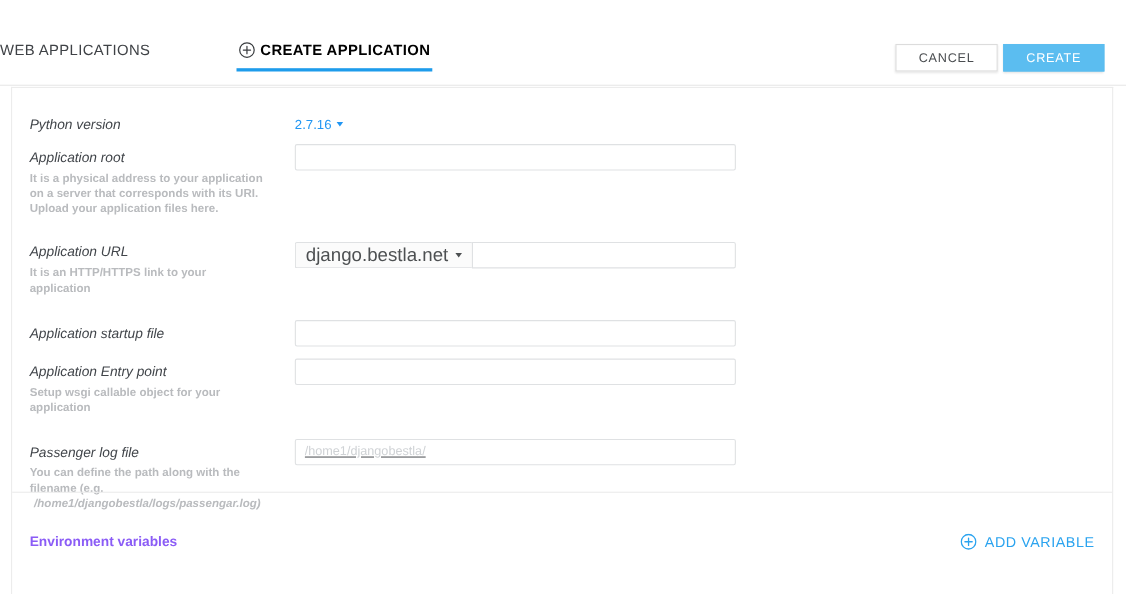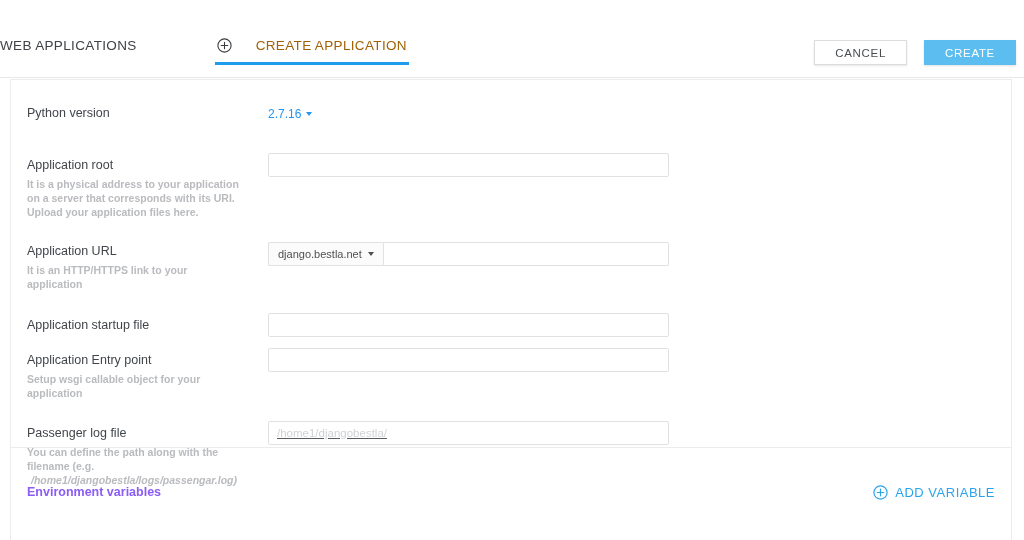--- a/index.html
+++ b/index.html
@@ -53,22 +53,23 @@
     white-space: nowrap;
     cursor: pointer;
   }
   .tab-web {
     margin-left: -2px;
   }
   .tab-create {
     margin-left: 76px;
     display: flex;
     align-items: center;
-    gap: 24px;
-    color: #a16207;
+    gap: 5px;
+    color: #000000;
+    font-weight: bold;
   }
   .tab-create .tab-underline {
     position: absolute;
     left: 0;
     right: 0;
     bottom: 0;
     height: 3px;
     background: #1e9ceb;
   }
 
@@ -77,24 +78,24 @@
     width: 15px;
     height: 15px;
     position: relative;
     flex: 0 0 auto;
   }
   .plus-icon svg { display: block; }
 
   
   .actions {
     position: absolute;
-    right: 8px;
+    right: 20px;
     top: 22px;
     display: flex;
-    gap: 12px;
+    gap: 0;
   }
   .btn {
     font-family: "Liberation Sans", sans-serif;
     font-size: 11.5px;
     letter-spacing: 0.7px;
     height: 25px;
     line-height: 25px;
     padding: 0 20px;
     box-sizing: border-box;
     cursor: pointer;
@@ -141,20 +142,21 @@
   .row-labels {
     width: 241px;
     flex: 0 0 241px;
     padding-top: 1px;
   }
 
   .lbl {
     font-size: 12.5px;
     color: #41454a;
     line-height: 16px;
+    font-style: italic;
   }
   .hint {
     font-size: 10.5px;
     color: #b9bbbe;
     line-height: 14px;
     margin-top: 4px;
     max-width: 218px;
     font-weight: bold;
   }
   .hint .it {
@@ -192,21 +194,21 @@
     height: 24px;
     box-sizing: border-box;
     border: 1px solid #dfe1e3;
     border-right: none;
     border-radius: 2px 0 0 2px;
     background: #fbfbfb;
     display: flex;
     align-items: center;
     gap: 6px;
     padding: 0 9px;
-    font-size: 11px;
+    font-size: 17px;
     color: #4d5052;
     cursor: pointer;
     white-space: nowrap;
   }
   .input-group .inp {
     width: auto;
     flex: 1 1 auto;
     border-radius: 0 2px 2px 0;
   }
 
@@ -223,21 +225,21 @@
     color: #2196f3;
     display: inline-flex;
     align-items: center;
     gap: 5px;
     cursor: pointer;
     padding-top: 1px;
   }
 
   
   .r-python   { margin-top: 0px; }
-  .r-approot  { margin-top: 34px; }
+  .r-approot  { margin-top: 12px; }
   .r-appurl   { margin-top: 23px; }
   .r-startup  { margin-top: 25px; }
   .r-entry    { margin-top: 14px; }
   .r-log      { margin-top: 24px; }
 
   .r-approot .row-field,
   .r-startup .row-field,
   .r-entry   .row-field,
   .r-log     .row-field { margin-top: -3px; }
 

